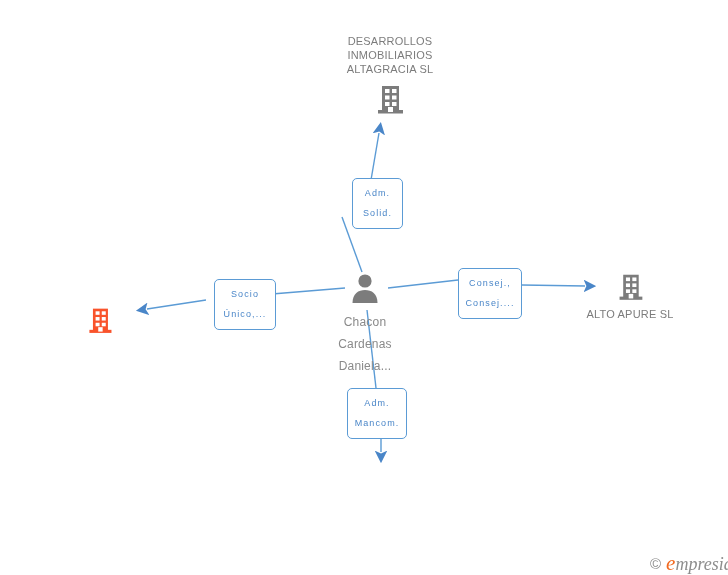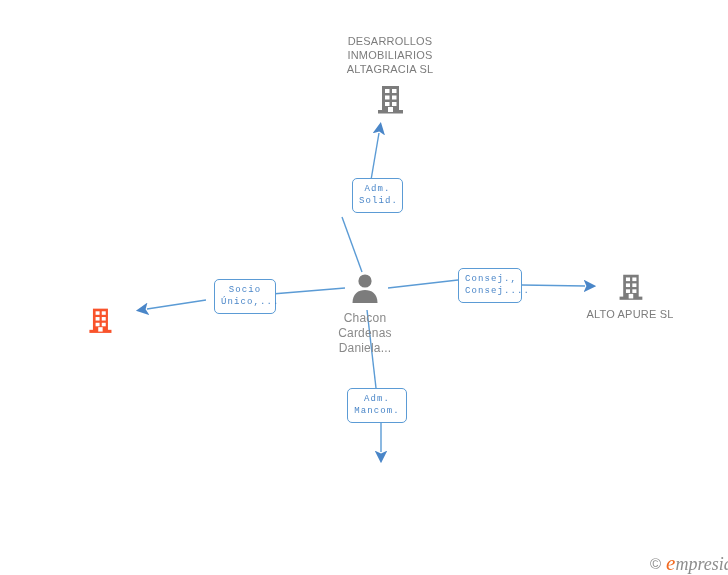--- a/index.html
+++ b/index.html
@@ -39,41 +39,41 @@
     color: #7c7c7c;
     letter-spacing: 0.2px;
     white-space: pre-line;
   }
   .company-label {
     color: #7c7c7c;
   }
   .person-label {
     color: #8a8a8a;
     font-size: 12px;
-    line-height: 15px;
+    line-height: 22px;
   }
   .icon-wrap {
     display: block;
     margin: 0 auto;
   }
   
   .edge-label {
     position: absolute;
     box-sizing: border-box;
     border: 1px solid #5b9bd5;
     border-radius: 5px;
     background: #ffffff;
     color: #4a86c8;
     font-size: 9px;
-    line-height: 12px;
+    line-height: 20px;
     letter-spacing: 1.1px;
     text-align: center;
     padding: 4px 6px 5px 6px;
     white-space: pre-line;
-    font-family: Liberation Mono, monospace;
+    font-family: Liberation Sans, sans-serif;
   }
   .watermark {
     position: absolute;
     display: flex;
     align-items: center;
     gap: 5px;
   }
   .wm-c {
     font-size: 15px;
     color: #8d8d8d;

